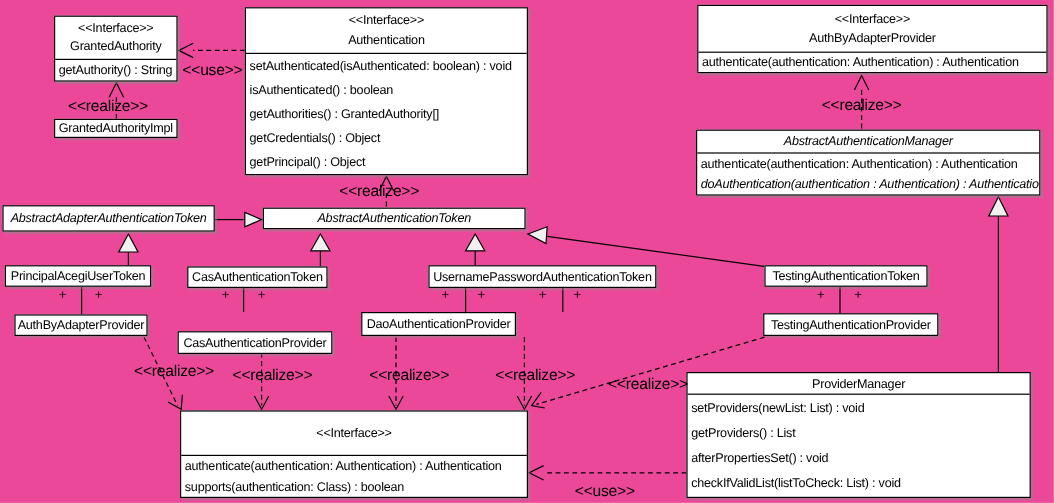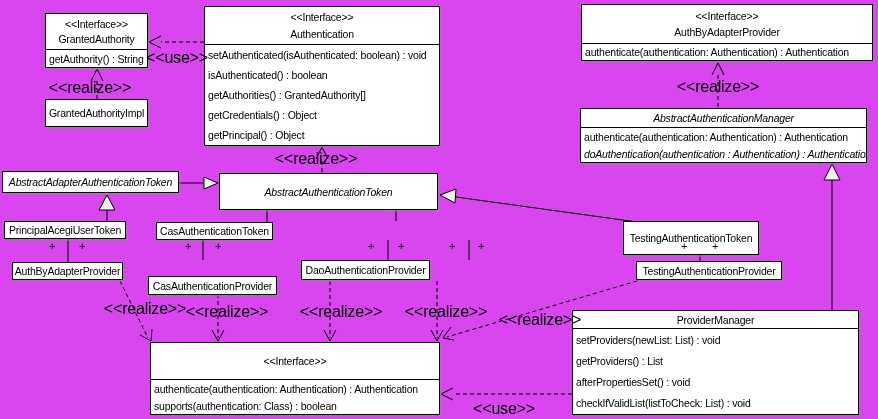--- a/index.html
+++ b/index.html
@@ -3,21 +3,21 @@
 <meta charset="utf-8">
 <style>
   html,body{margin:0;padding:0;}
   body{
     font-family:"Liberation Sans", sans-serif;
     background:#e8e8e8;
   }
   #diagram{
     position:relative;
     width:878px;height:419px;
-    background:#d946ef;
+    background:#ec4899;
     overflow:hidden;
     font-size:10.5px;
     letter-spacing:-0.2px;
     color:#000;
   }
   #connectors{position:absolute;left:0;top:0;width:878px;height:419px;}
   .cls{
     position:absolute;box-sizing:border-box;
     background:#ffffff;border:1px solid #000;
     box-shadow:2px 2px 0 rgba(140,140,140,0.45);
@@ -34,21 +34,21 @@
     flex:1;display:flex;align-items:center;
     padding-left:3px;white-space:nowrap;overflow:hidden;
   }
   .name-only{
     flex:1;display:flex;align-items:center;justify-content:center;
     white-space:nowrap;overflow:hidden;
   }
   .it{font-style:italic;}
   .edge-label{
     position:absolute;transform:translate(-50%,-50%);
-    white-space:nowrap;z-index:3;font-size:16px;
+    white-space:nowrap;z-index:3;font-size:13px;
   }
   .plus{
     position:absolute;transform:translate(-50%,-50%);
     z-index:3;font-size:11px;
   }
 </style>
 </head>
 <body>
 
 <div id="diagram">
@@ -101,21 +101,21 @@
   <div class="cls" style="left:45px;top:13px;width:103px;height:55px">
     <div class="hdr" style="height:35px">
       <div>&lt;&lt;Interface&gt;&gt;</div>
       <div>GrantedAuthority</div>
     </div>
     <div class="body">
       <div class="row">getAuthority() : String</div>
     </div>
   </div>
 
-  <div class="cls" style="left:45px;top:99px;width:103px;height:28px">
+  <div class="cls" style="left:45px;top:99px;width:103px;height:16px">
     <div class="name-only">GrantedAuthorityImpl</div>
   </div>
 
   <div class="cls" style="left:204px;top:6px;width:236px;height:140px">
     <div class="hdr" style="height:37px">
       <div>&lt;&lt;Interface&gt;&gt;</div>
       <div>Authentication</div>
     </div>
     <div class="body">
       <div class="row">setAuthenticated(isAuthenticated: boolean) : void</div>
@@ -143,34 +143,37 @@
     <div class="body">
       <div class="row">authenticate(authentication: Authentication) : Authentication</div>
       <div class="row it">doAuthentication(authentication : Authentication) : Authentication</div>
     </div>
   </div>
 
   <div class="cls" style="left:2px;top:171px;width:177px;height:22px">
     <div class="name-only it">AbstractAdapterAuthenticationToken</div>
   </div>
 
-  <div class="cls" style="left:219px;top:173px;width:219px;height:37px">
+  <div class="cls" style="left:219px;top:173px;width:219px;height:18px">
     <div class="name-only it">AbstractAuthenticationToken</div>
   </div>
 
   <div class="cls" style="left:4px;top:221px;width:122px;height:18px">
     <div class="name-only">PrincipalAcegiUserToken</div>
   </div>
 
   <div class="cls" style="left:156px;top:222px;width:117px;height:18px">
     <div class="name-only">CasAuthenticationToken</div>
   </div>
 
-
-  <div class="cls" style="left:623px;top:221px;width:136px;height:34px">
+  <div class="cls" style="left:357px;top:221px;width:190px;height:19px">
+    <div class="name-only">UsernamePasswordAuthenticationToken</div>
+  </div>
+
+  <div class="cls" style="left:637px;top:221px;width:136px;height:18px">
     <div class="name-only">TestingAuthenticationToken</div>
   </div>
 
   <div class="cls" style="left:12px;top:262px;width:111px;height:18px">
     <div class="name-only">AuthByAdapterProvider</div>
   </div>
 
   <div class="cls" style="left:148px;top:276px;width:129px;height:19px">
     <div class="name-only">CasAuthenticationProvider</div>
   </div>

